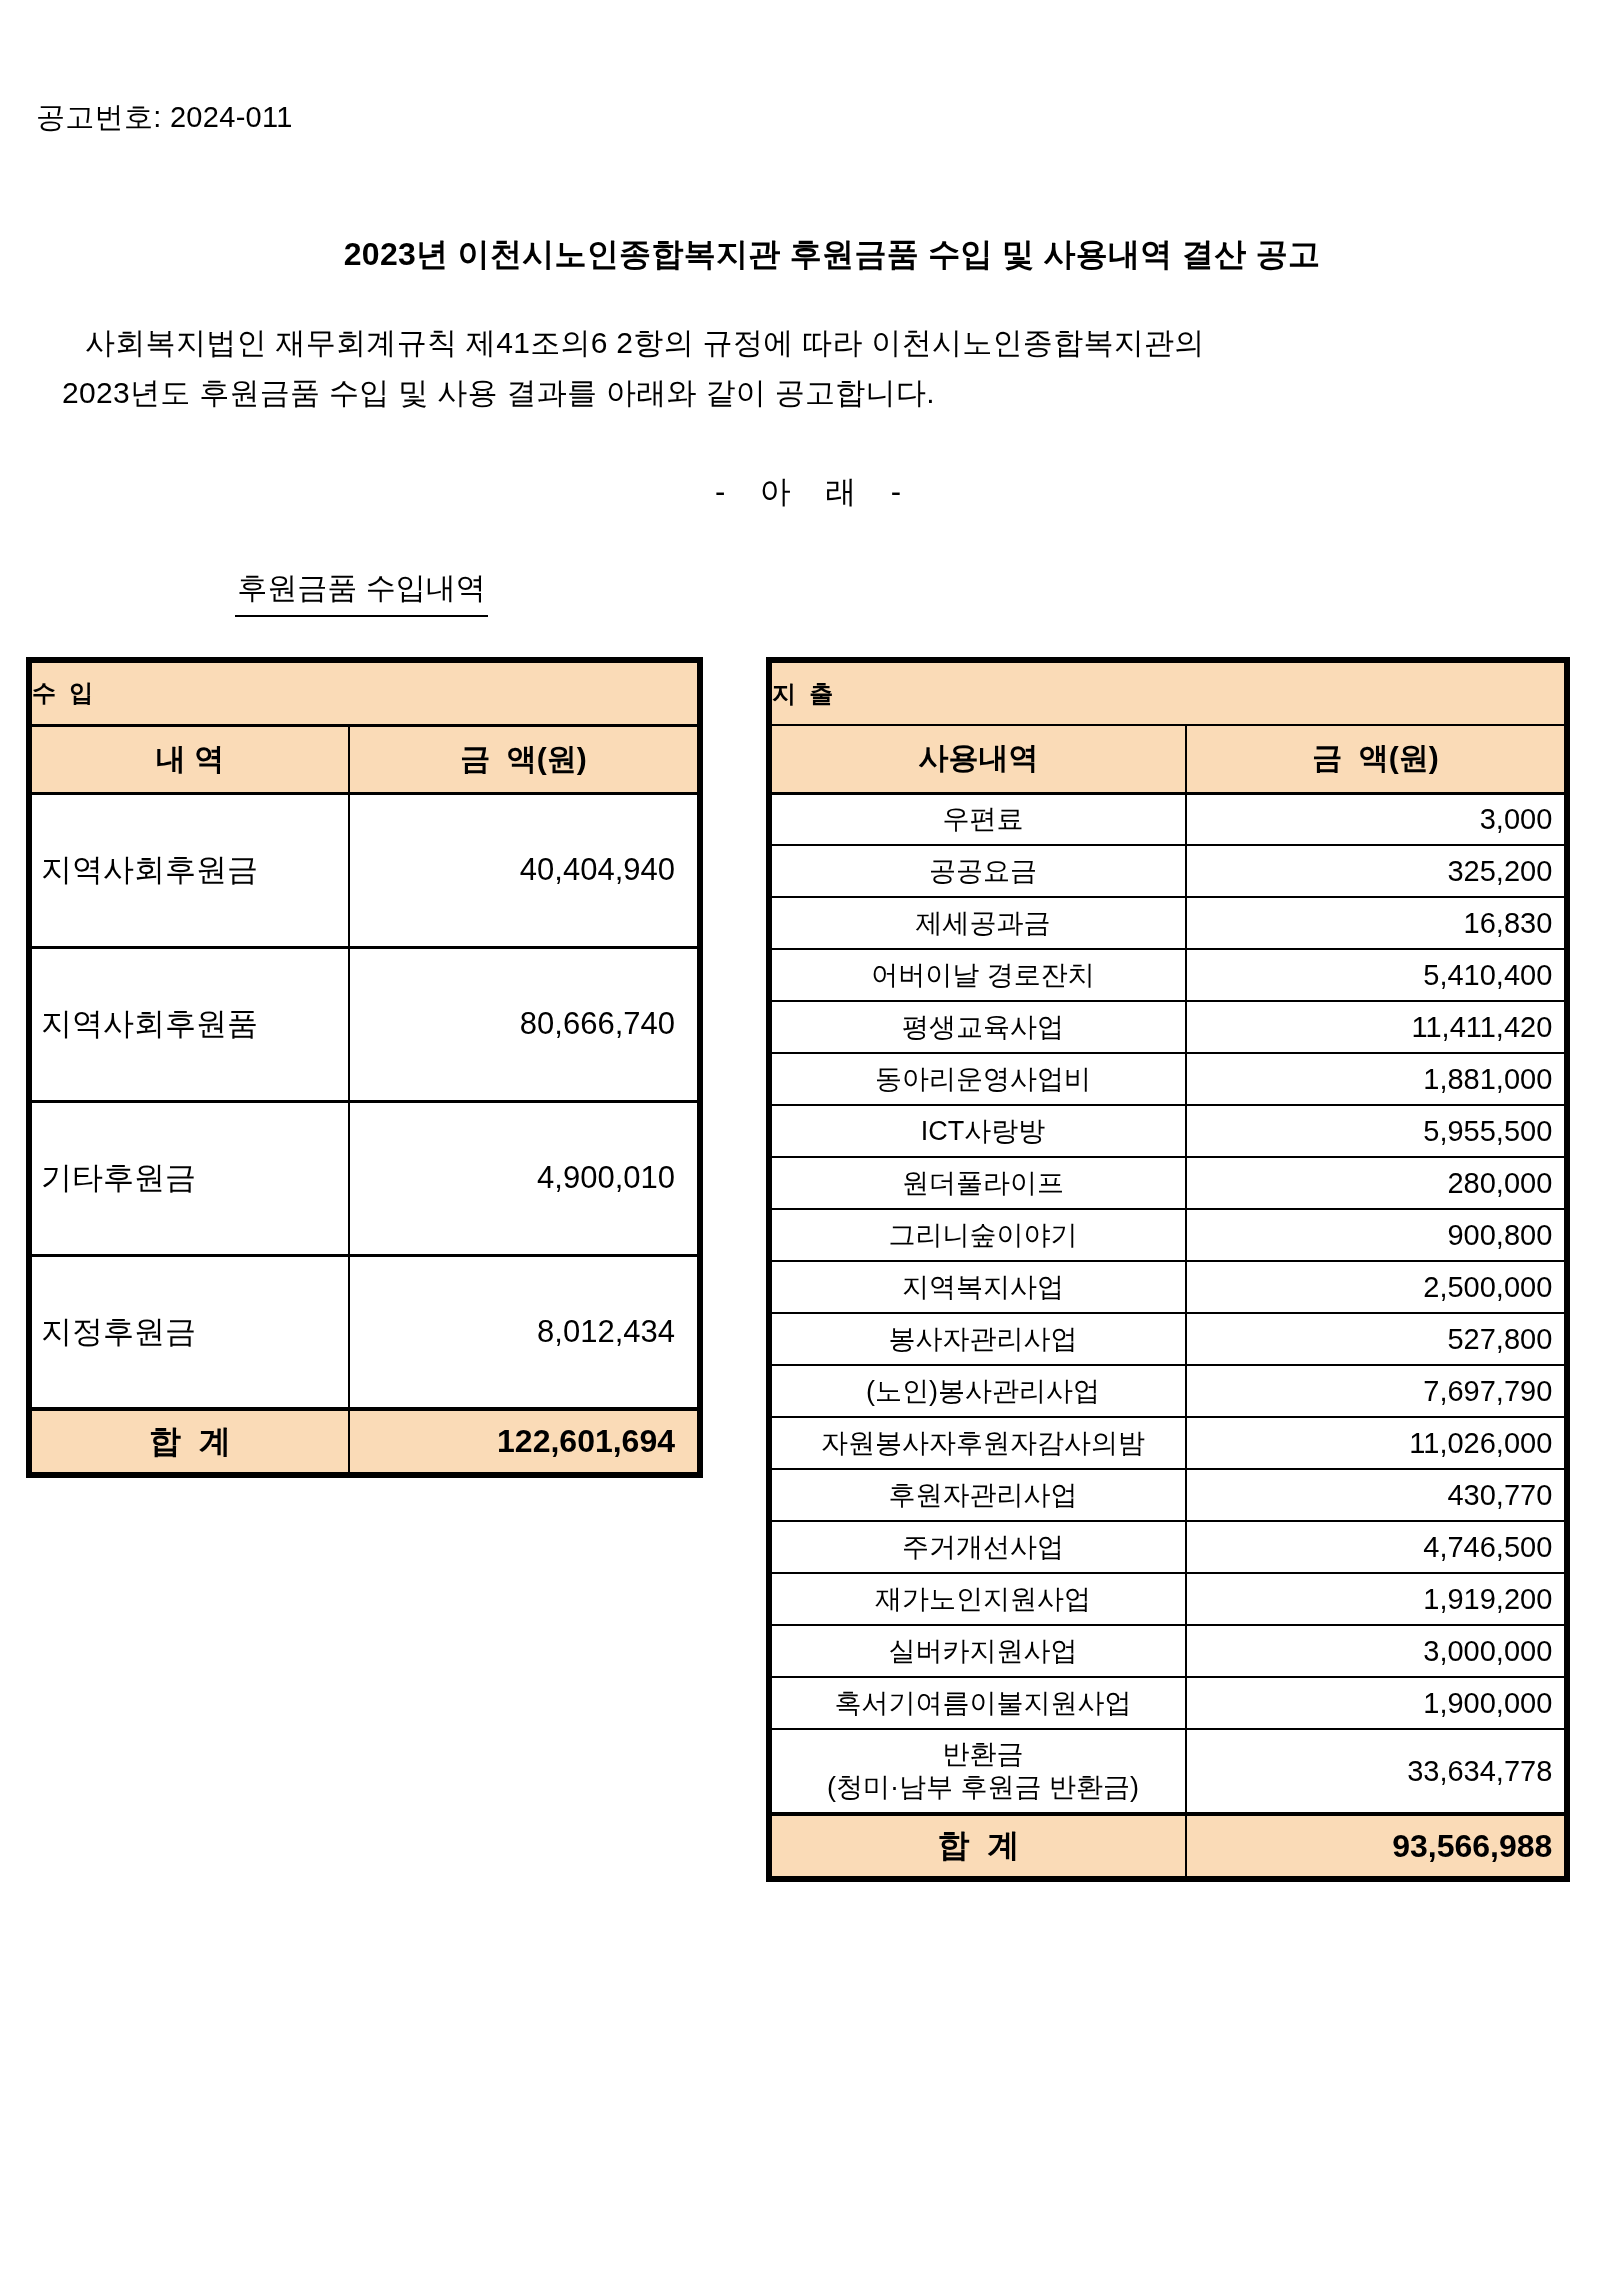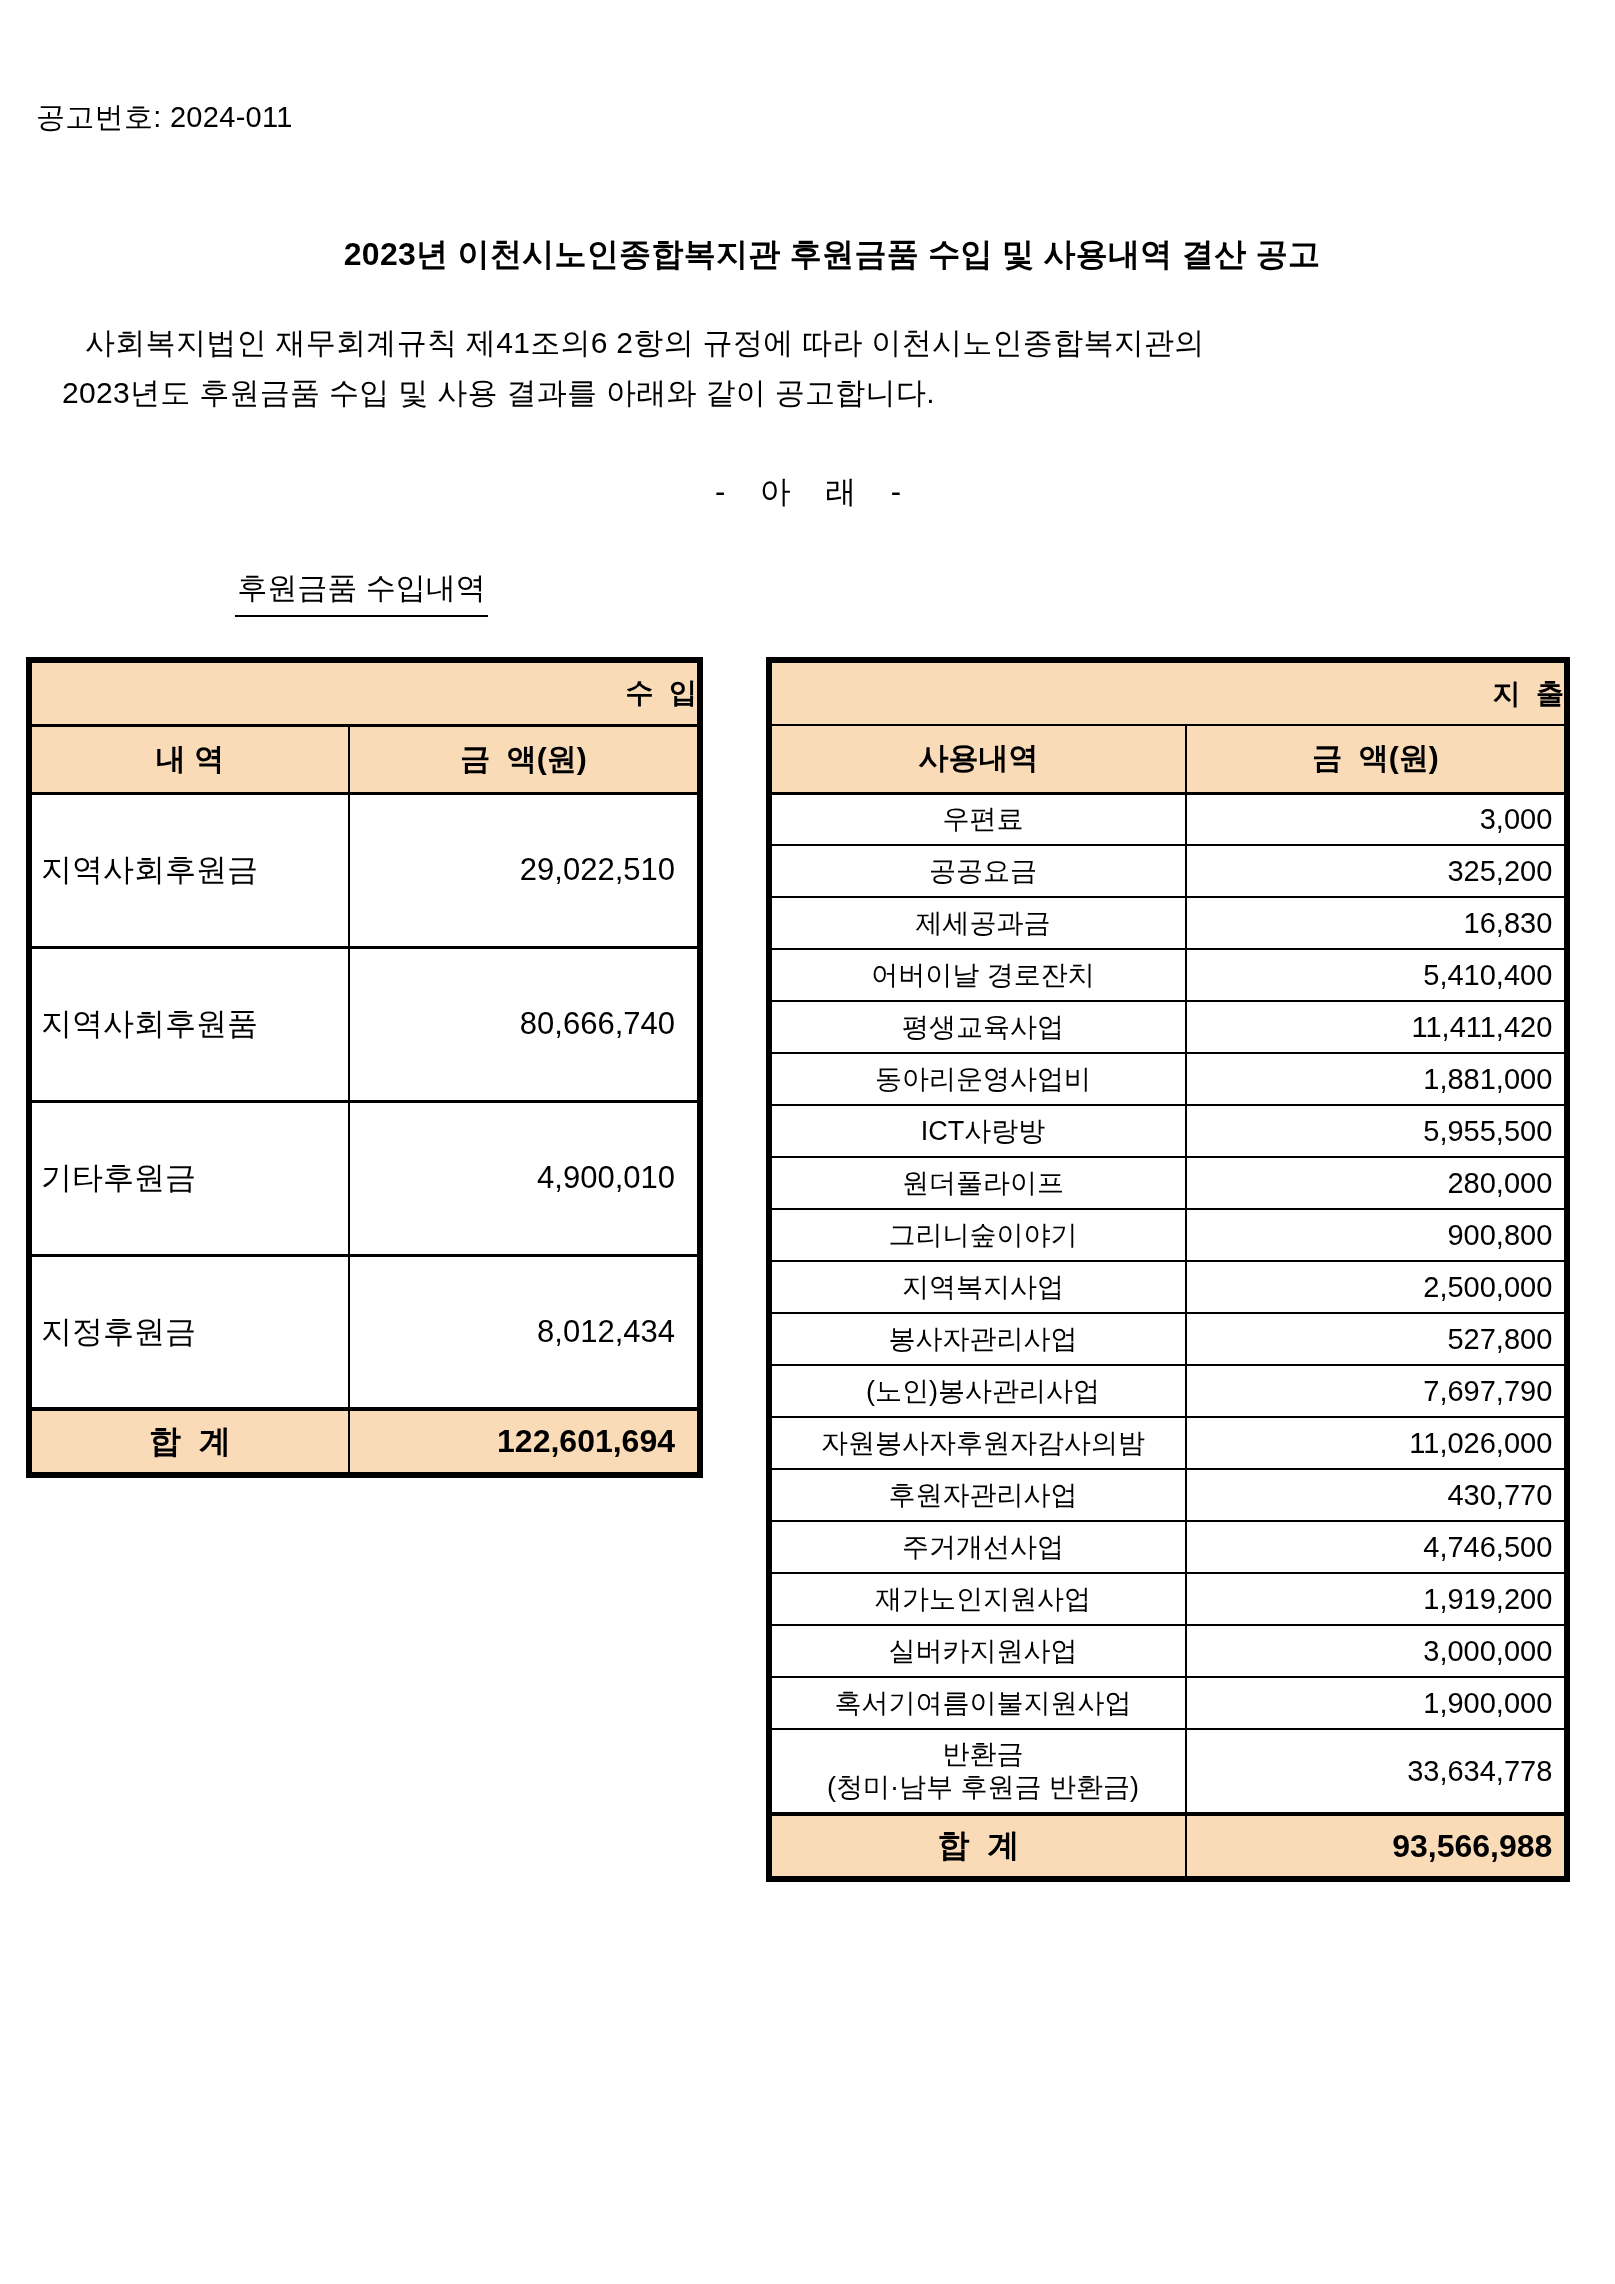--- a/index.html
+++ b/index.html
@@ -41,21 +41,21 @@
     border:6.5px solid #000;
   }
   table.income-tbl  { left:26px;   width:671px; }
   table.expense-tbl { left:766px; width:798px; }
   .tbl th, .tbl td { border:2px solid #000; vertical-align:middle; }
   .income-tbl th, .income-tbl td { border-top-width:3.3px; border-bottom-width:3.3px; }
   .ws-pre { white-space:pre; }
 
   .tbl-title-row th {
     height:65px; background:var(--table-header-bg);
-    font-size:28px; font-weight:bold; text-align:right;
+    font-size:24px; font-weight:bold; text-align:left;
     border-bottom-width:2.6px !important;
   }
   .col-head-row th {
     height:68px; background:var(--table-header-bg);
     font-size:30px; font-weight:bold; text-align:center;
     border-bottom-width:3.9px !important;
   }
   .income-tbl tbody tr { height:154px; }
   .expense-tbl tbody tr { height:52px; }
   .expense-tbl tbody tr:last-child { height:85px; }
@@ -136,21 +136,21 @@
       </tr>
       <tr class="col-head-row">
         <th class="ws-pre">내 역</th>
         <th class="ws-pre">금  액(원)</th>
       </tr>
     </thead>
     <tbody>
 
         <tr class="data-row">
           <td class="label">지역사회후원금</td>
-          <td class="amount">29,022,510</td>
+          <td class="amount">40,404,940</td>
         </tr>
 
         <tr class="data-row">
           <td class="label">지역사회후원품</td>
           <td class="amount">80,666,740</td>
         </tr>
 
         <tr class="data-row">
           <td class="label">기타후원금</td>
           <td class="amount">4,900,010</td>

